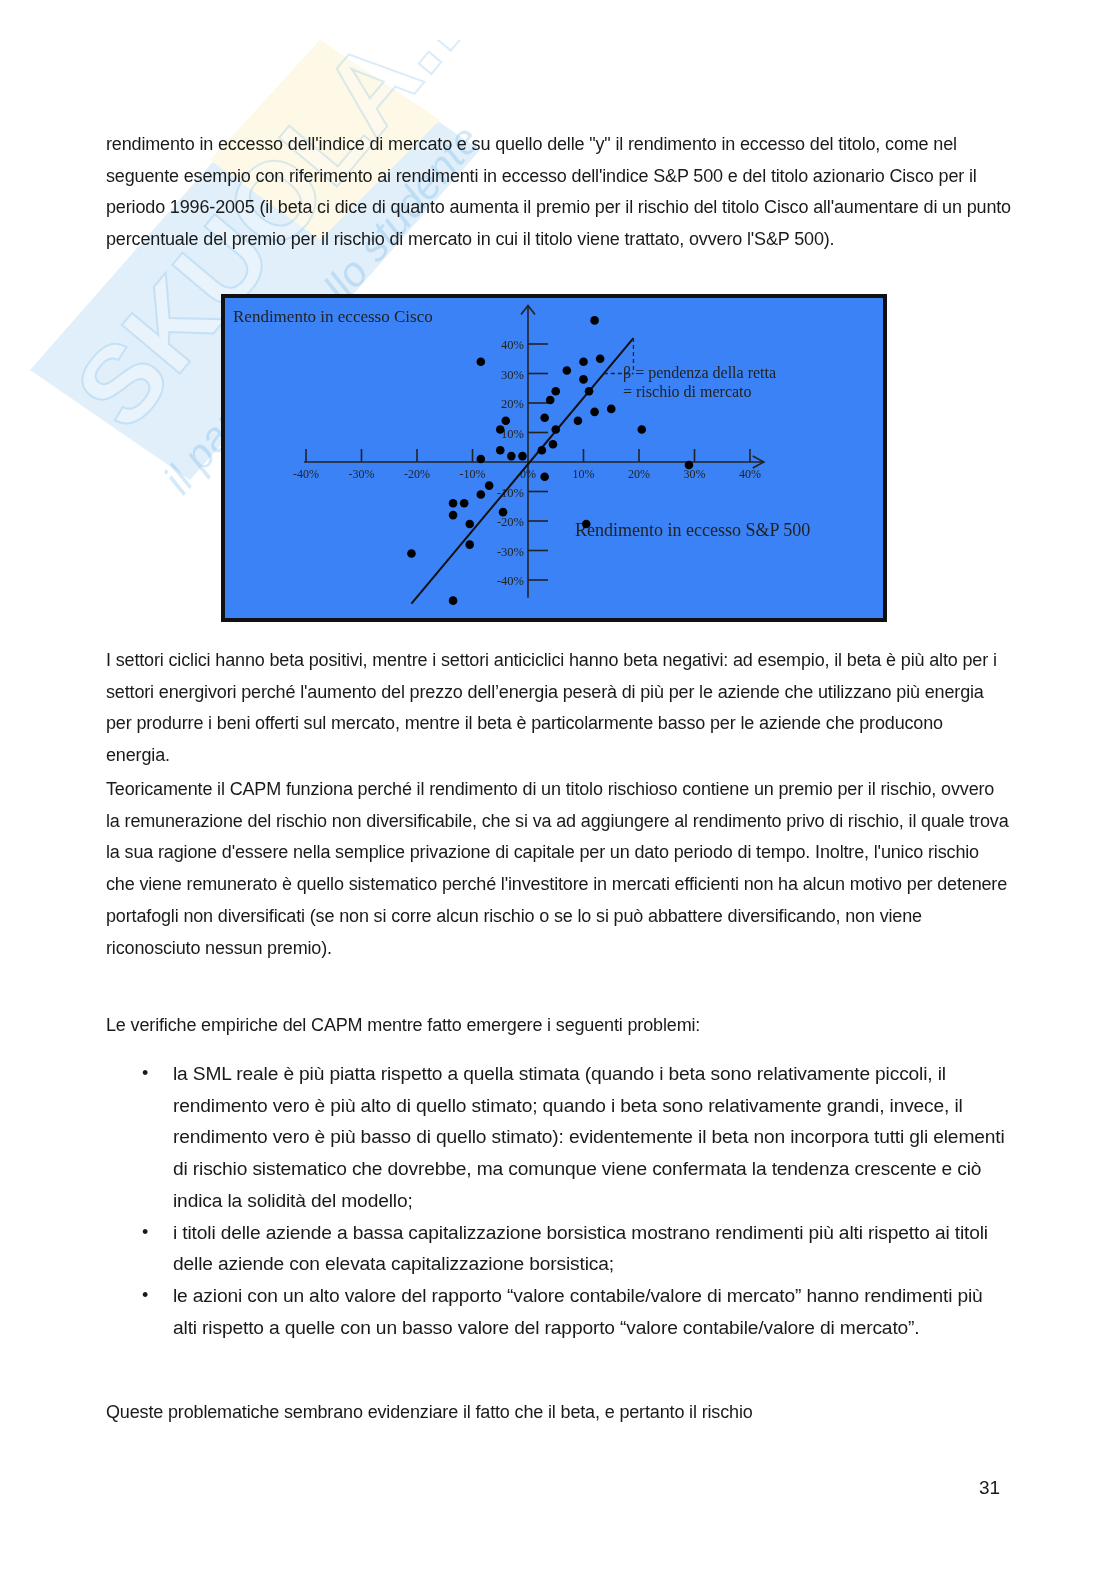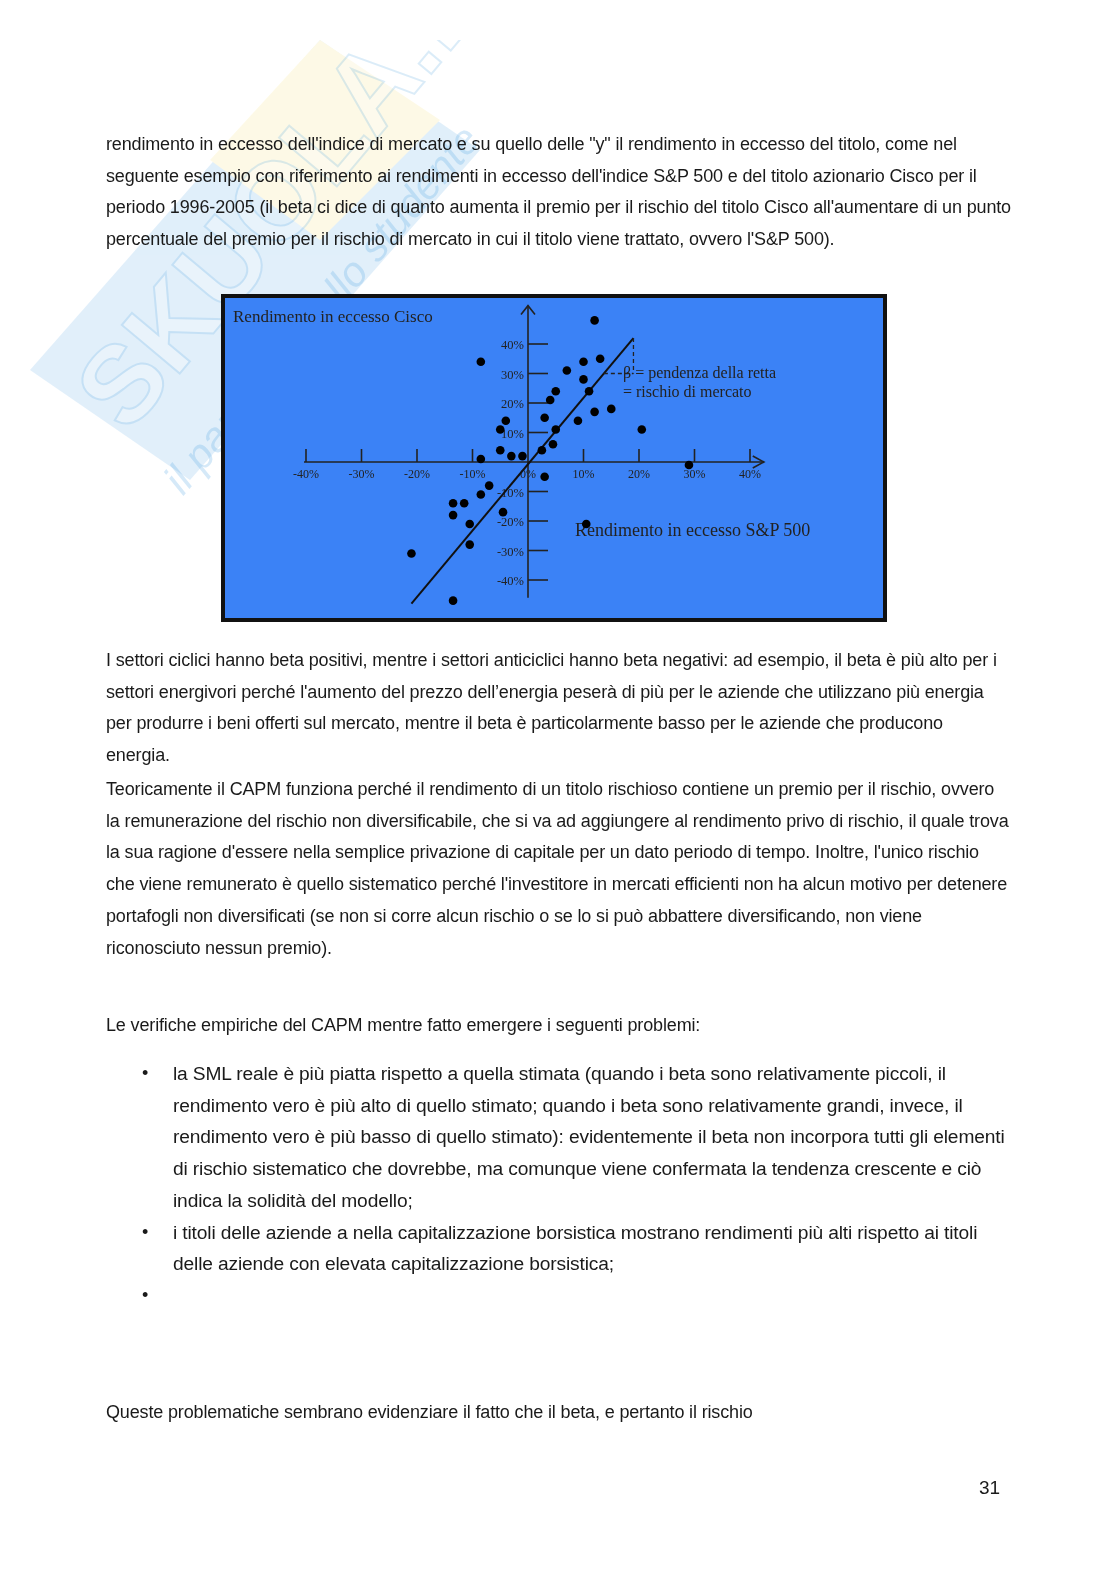--- a/index.html
+++ b/index.html
@@ -128,22 +128,23 @@
 <p class="para" style="top:774px;">Teoricamente il CAPM funziona perché il rendimento di un titolo rischioso contiene un premio per il rischio, ovvero la remunerazione del rischio non diversificabile, che si va ad aggiungere al rendimento privo di rischio, il quale trova la sua ragione d'essere nella semplice privazione di capitale per un dato periodo di tempo. Inoltre, l'unico rischio che viene remunerato è quello sistematico perché l'investitore in mercati efficienti non ha alcun motivo per detenere portafogli non diversificati (se non si corre alcun rischio o se lo si può abbattere diversificando, non viene riconosciuto nessun premio).</p>
 <p class="para" style="top:1010px;">Le verifiche empiriche del CAPM mentre fatto emergere i seguenti problemi:</p>
 
 <ul class="list" style="top:1058px;">
   <li>
     <span class="bullet">•</span>
     <span>la SML reale è più piatta rispetto a quella stimata (quando i beta sono relativamente piccoli, il rendimento vero è più alto di quello stimato; quando i beta sono relativamente grandi, invece, il rendimento vero è più basso di quello stimato): evidentemente il beta non incorpora tutti gli elementi di rischio sistematico che dovrebbe, ma comunque viene confermata la tendenza crescente e ciò indica la solidità del modello;</span>
   </li>
   <li>
     <span class="bullet">•</span>
-    <span>i titoli delle aziende a nella capitalizzazione borsistica mostrano rendimenti più alti rispetto ai titoli delle aziende con elevata capitalizzazione borsistica;</span>
+    <span>i titoli delle aziende a bassa capitalizzazione borsistica mostrano rendimenti più alti rispetto ai titoli delle aziende con elevata capitalizzazione borsistica;</span>
   </li>
   <li>
     <span class="bullet">•</span>
+    <span>le azioni con un alto valore del rapporto “valore contabile/valore di mercato” hanno rendimenti più alti rispetto a quelle con un basso valore del rapporto “valore contabile/valore di mercato”.</span>
   </li>
 </ul>
 
 <p class="para" style="top:1397px;">Queste problematiche sembrano evidenziare il fatto che il beta, e pertanto il rischio</p>
 
 <div class="page-num">31</div>
 
 </body></html>

